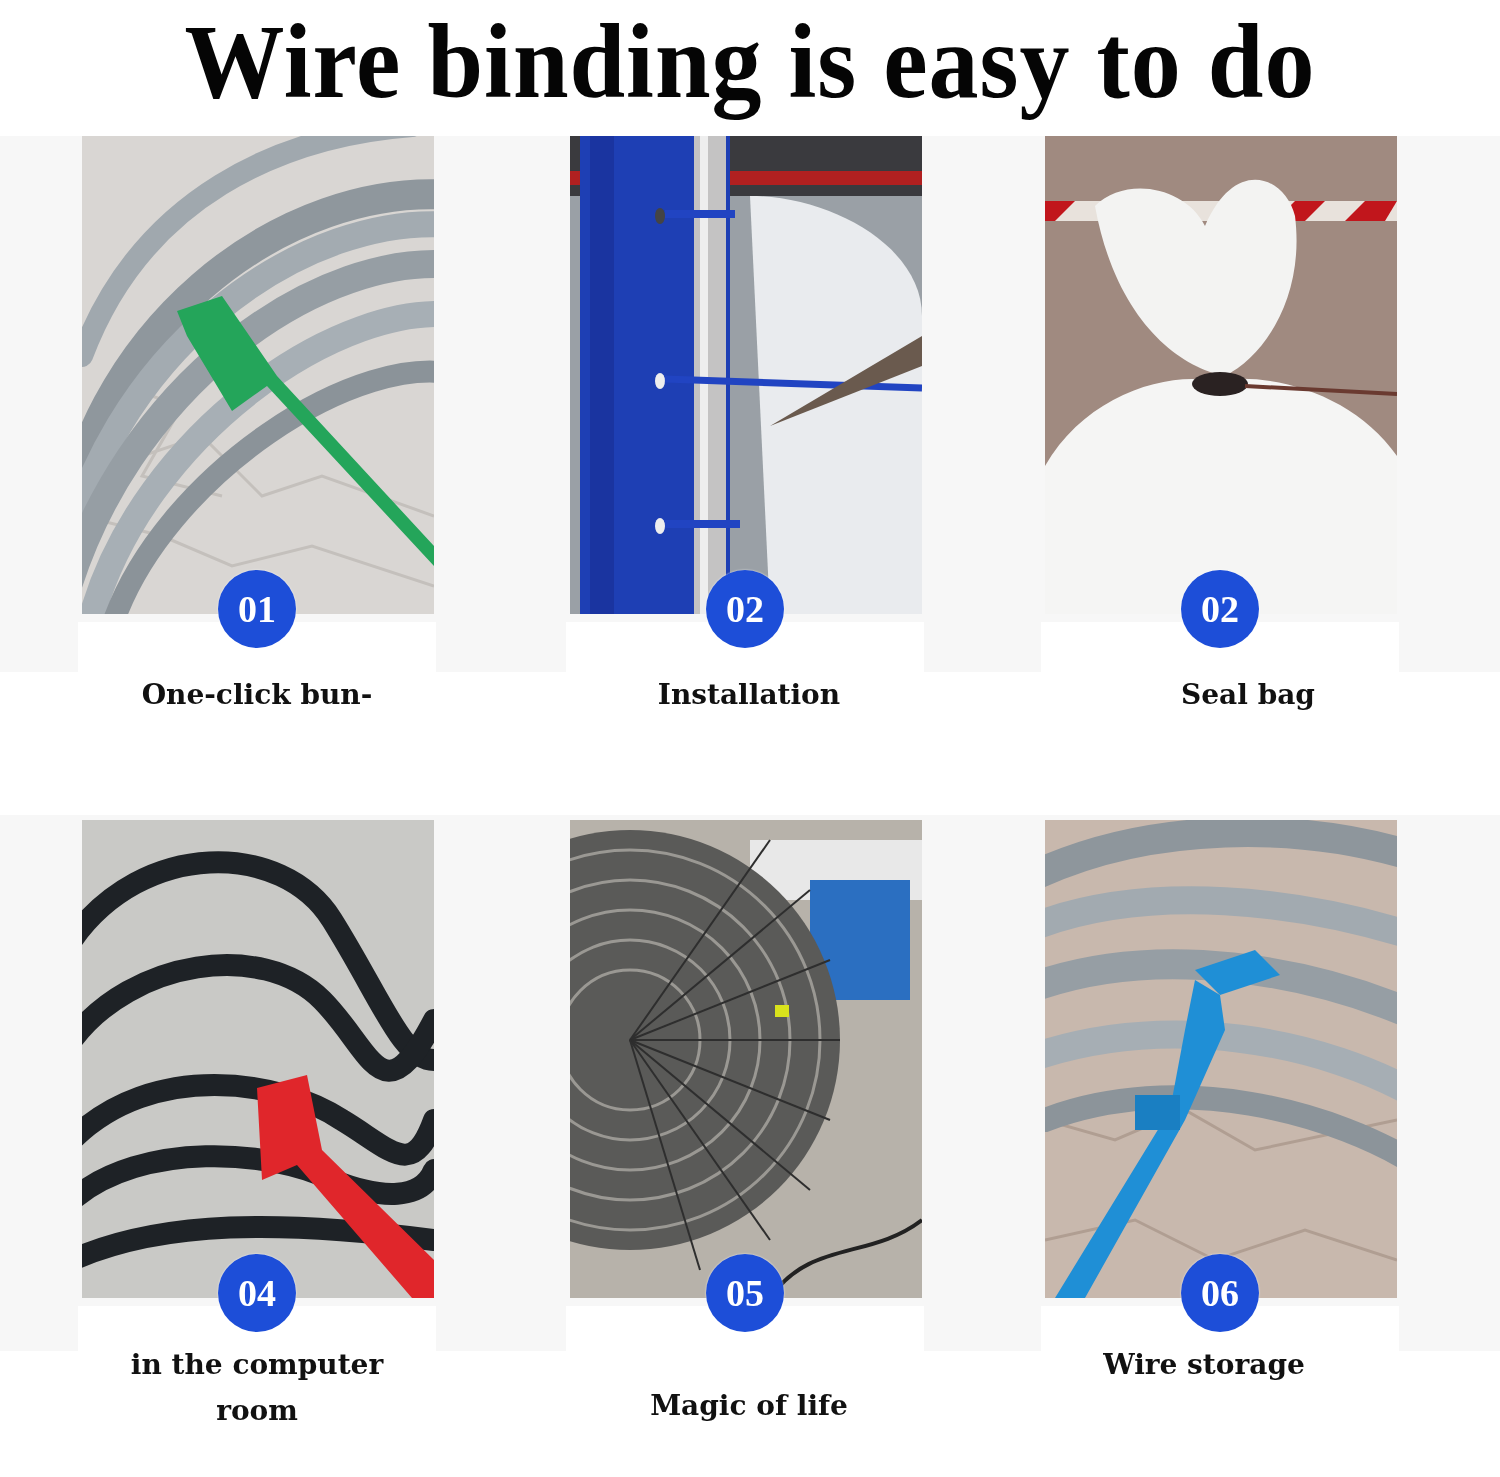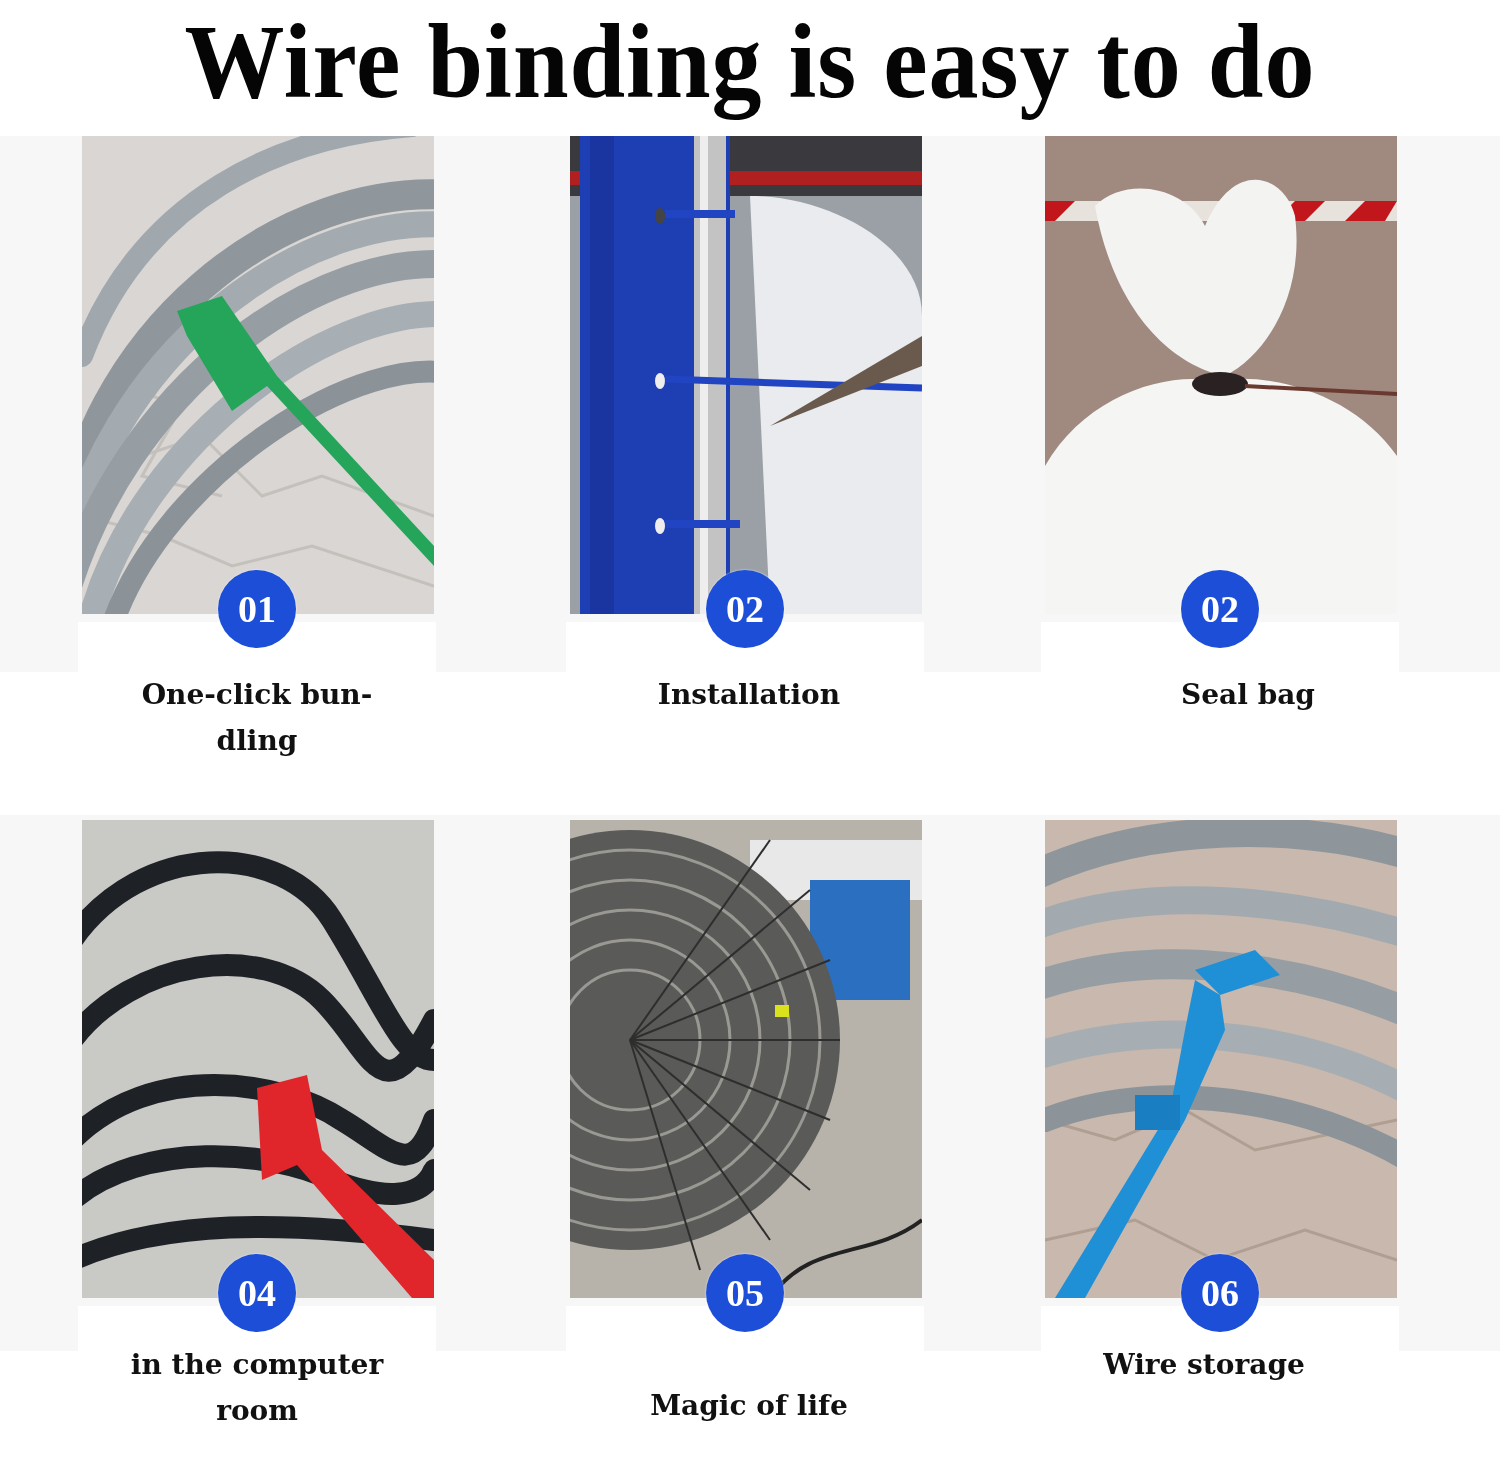--- a/index.html
+++ b/index.html
@@ -183,21 +183,20 @@
       <path d="M150 160 L175 175 L180 210 L140 300 L40 478 L10 478 L125 290 L140 210 Z" fill="#1f8fd6"></path>
       <rect x="90" y="275" width="45" height="35" fill="#1a7fc2"></rect>
     </svg>
   </div>
   <div class="whitebox"></div>
   <div class="badge">06</div>
 </div>
 
 <div class="caption" style="left:17px; top:672px;">
   <div>One-click bun-</div>
-  <div>dling</div>
 </div>
 <div class="caption" style="left:509px; top:672px;">
   <div>Installation</div>
 </div>
 <div class="caption" style="left:1008px; top:672px;">
   <div>Seal bag</div>
 </div>
 <div class="caption" style="left:17px; top:1342px;">
   <div>in the computer</div>
   <div>room</div>

